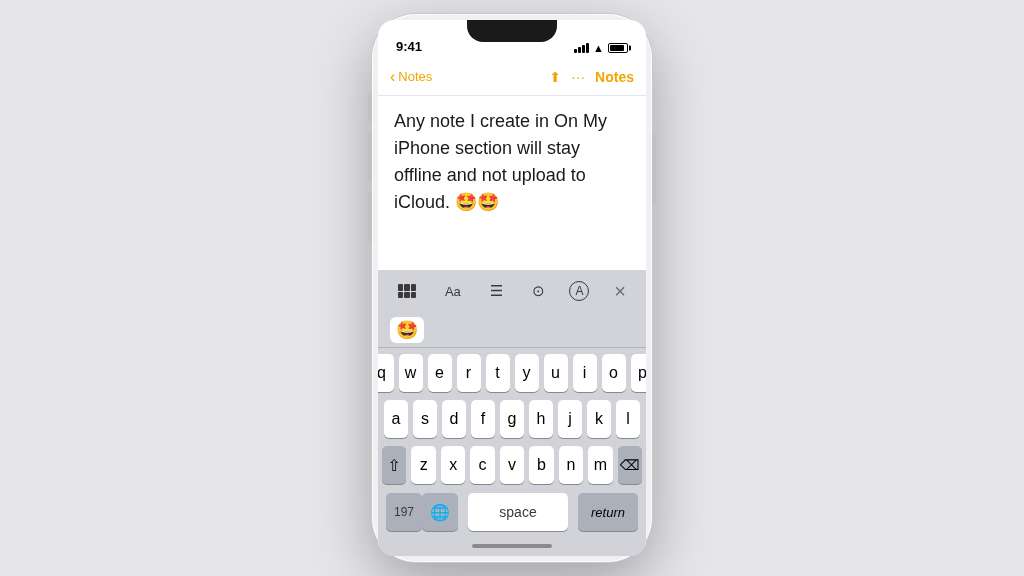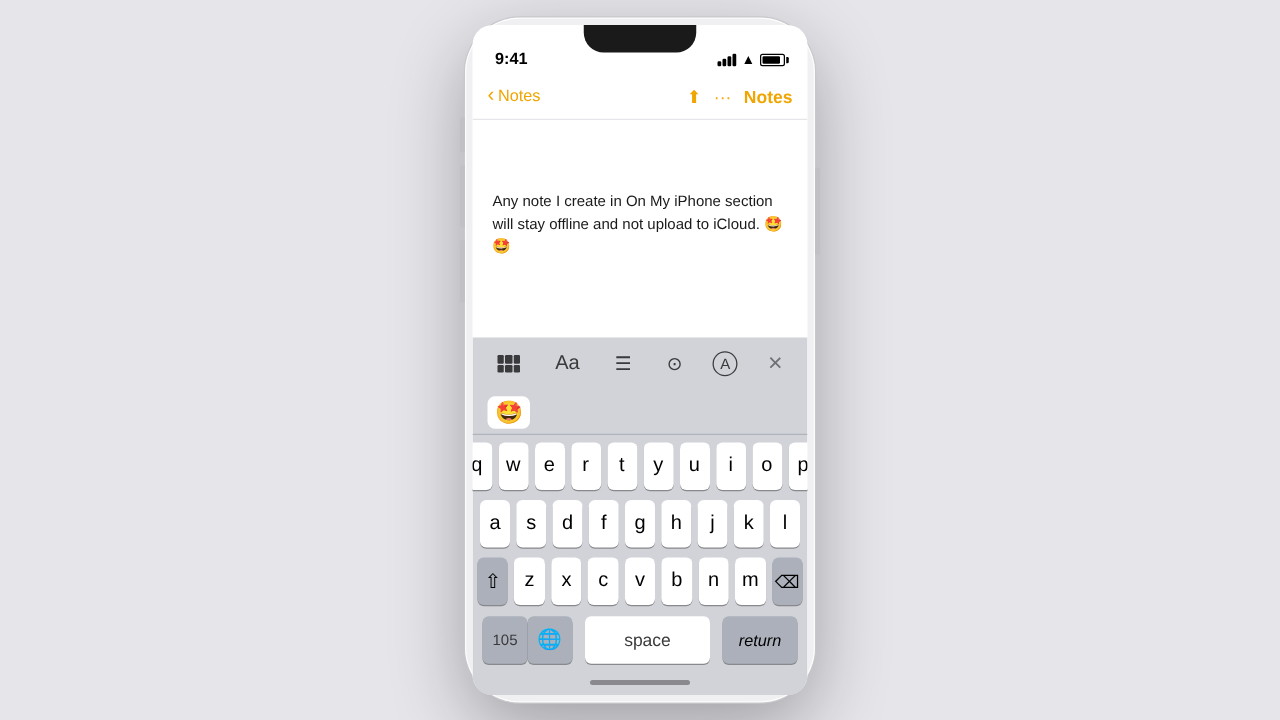--- a/index.html
+++ b/index.html
@@ -160,24 +160,23 @@
     }
 
     
     .note-content {
       flex: 1;
       padding: 12px 16px;
       overflow: hidden;
     }
 
     .note-text {
-      font-size: 12px;
+      font-size: 18px;
       color: #1a1a1a;
       line-height: 1.5;
-      margin-top: 44px;
     }
 
     
     .format-toolbar {
       height: 42px;
       background: #d1d3d8;
       display: flex;
       align-items: center;
       justify-content: space-between;
       padding: 0 16px;
@@ -424,21 +423,21 @@
       <div class="format-btn">
         <div class="table-icon">
           <div class="table-cell"></div>
           <div class="table-cell"></div>
           <div class="table-cell"></div>
           <div class="table-cell"></div>
           <div class="table-cell"></div>
           <div class="table-cell"></div>
         </div>
       </div>
-      <span class="format-btn" style="font-size:16px; font-weight:500;">Aa</span>
+      <span class="format-btn" style="font-size:13px; font-weight:500;">Aa</span>
       <span class="format-btn" style="font-size:15px;">☰</span>
       <span class="format-btn" style="font-size:15px;">⊙</span>
       <span class="format-btn" style="font-size:15px; border: 1.5px solid #3a3a3c; border-radius: 50%; width:20px; height:20px; display:flex; align-items:center; justify-content:center; font-size:12px;">A</span>
       <span class="format-btn" style="font-size:20px; color:#6e6e73;">×</span>
     </div>
 
     <div class="emoji-bar">
       <span class="emoji-suggestion">🤩</span>
     </div>
 
@@ -474,21 +473,21 @@
         <div class="key">x</div>
         <div class="key">c</div>
         <div class="key">v</div>
         <div class="key">b</div>
         <div class="key">n</div>
         <div class="key">m</div>
         <div class="key key-special key-delete" style="font-size:14px;">⌫</div>
       </div>
 
       <div class="keyboard-bottom-row">
-        <div class="bottom-key" style="font-size:12px; width:36px;">105</div>
+        <div class="bottom-key" style="font-size:12px; width:36px;">197</div>
         <div class="bottom-key" style="font-size:16px; width:36px;">🌐</div>
         <div class="bottom-space">
           <span>space</span>
         </div>
         <div class="bottom-return">
           <span>return</span>
         </div>
       </div>
 
       <div class="home-indicator">

